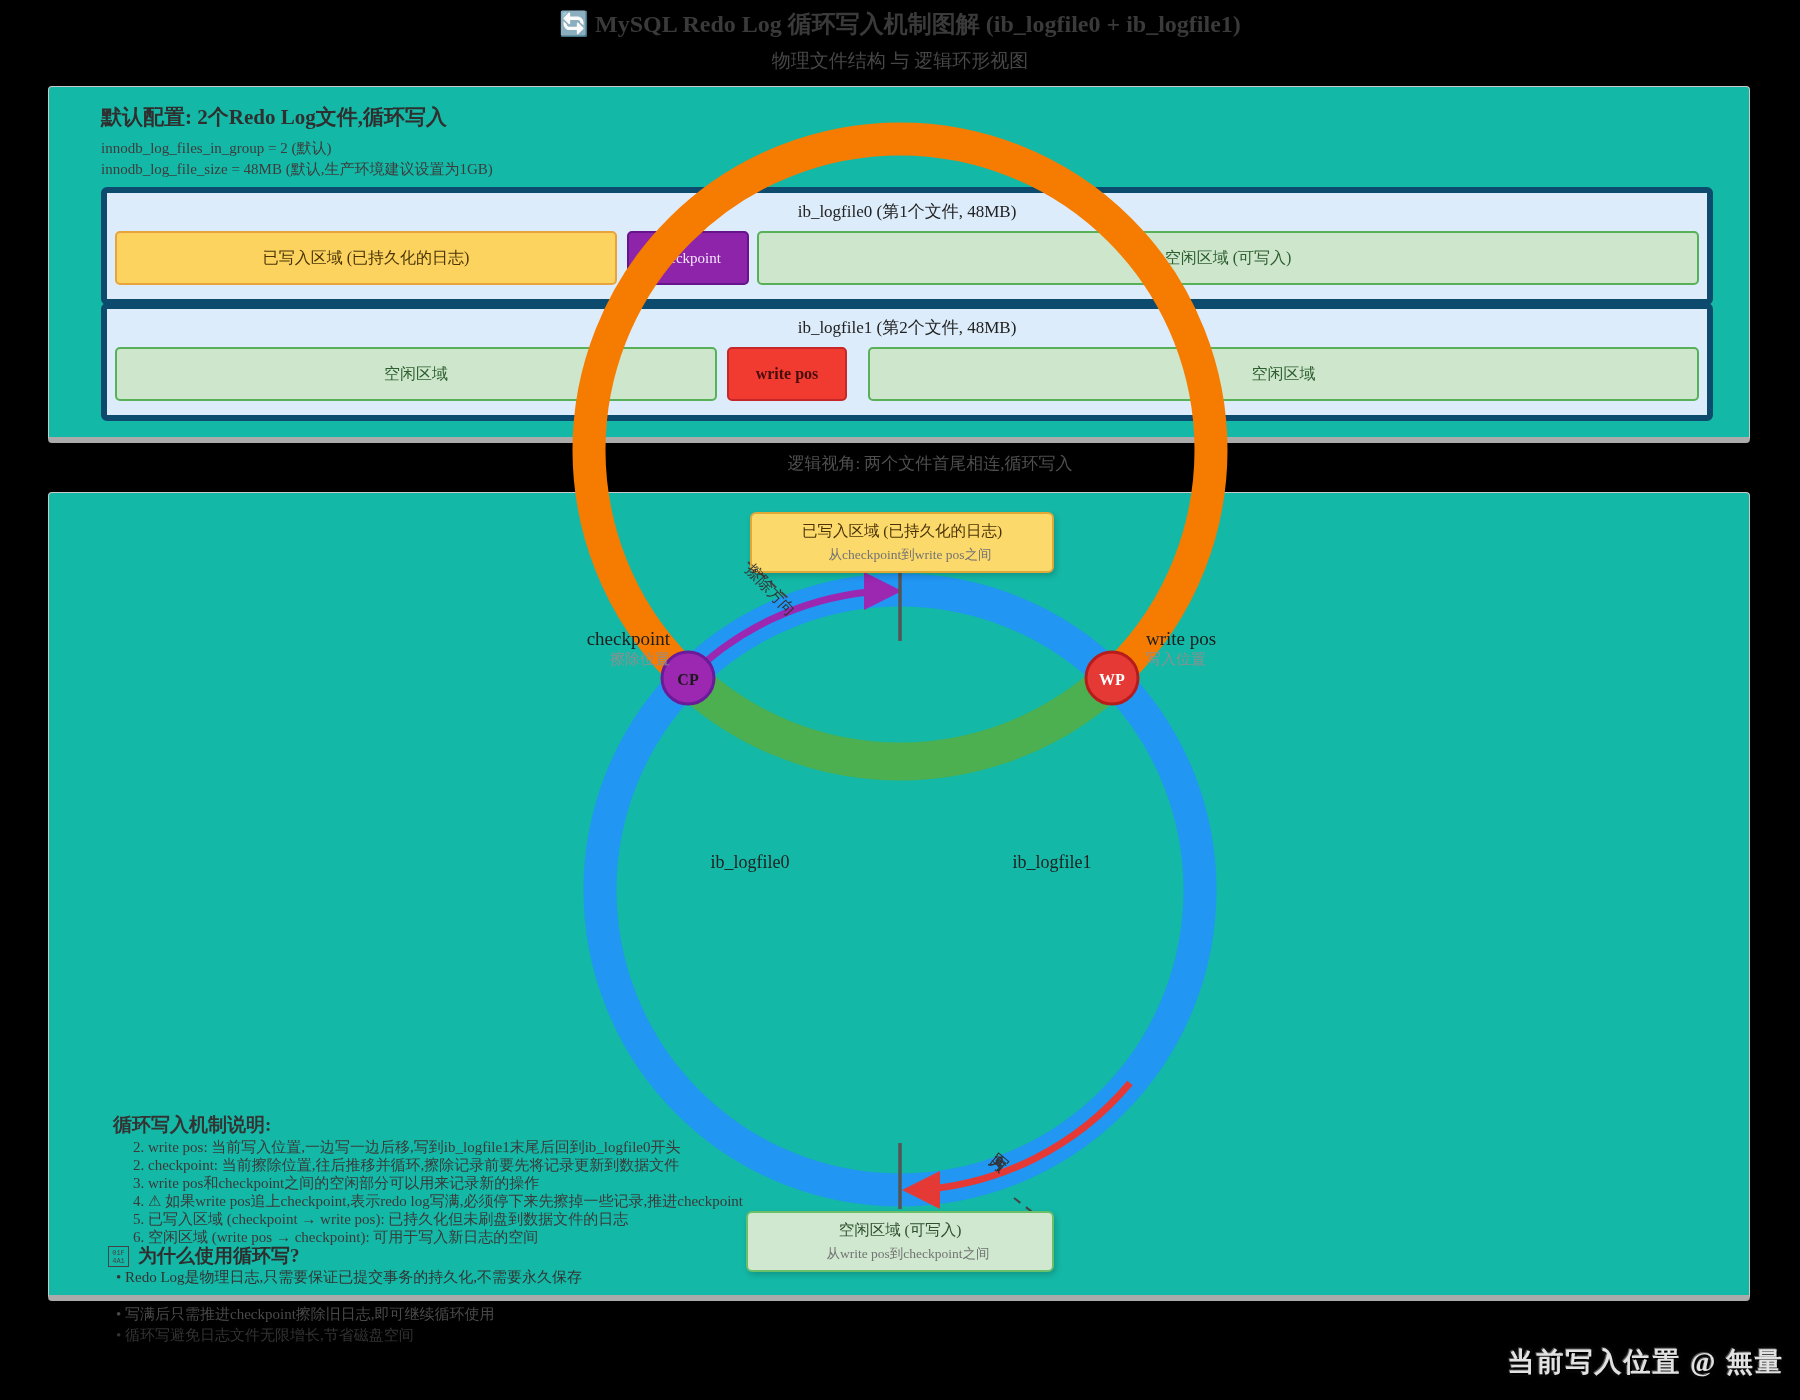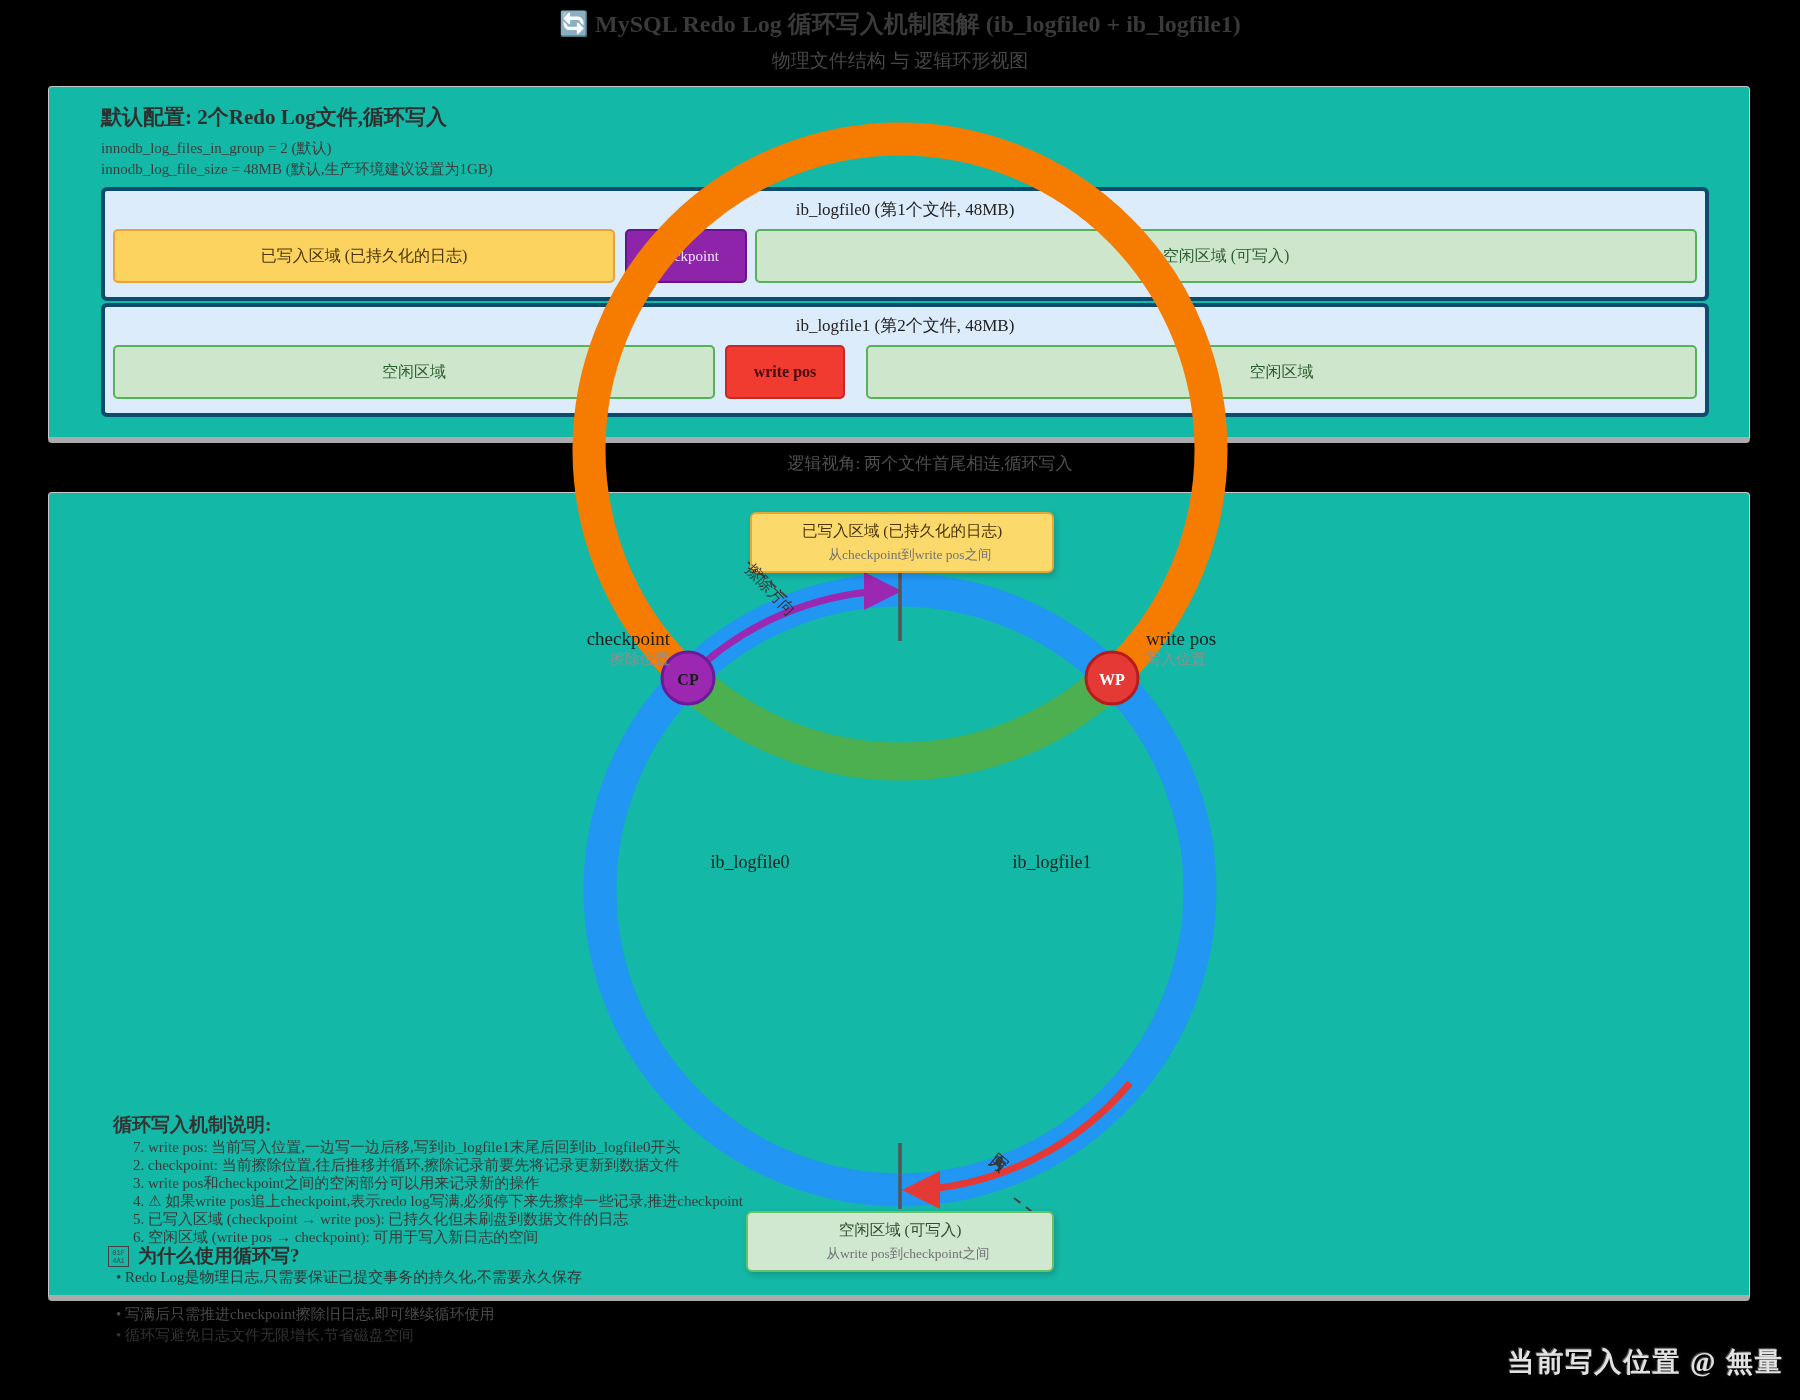--- a/index.html
+++ b/index.html
@@ -15,21 +15,21 @@
   
   .card{position:absolute;background:#14b8a6;border:1px solid #c9c9c9;
         border-bottom:6px solid #ababab;border-radius:4px;z-index:1;}
   .card-top{left:48px;top:86px;width:1700px;height:350px;}
   .card-bottom{left:48px;top:492px;width:1700px;height:802px;}
   
   .panel-heading{position:absolute;left:52px;top:16px;font-size:21px;font-weight:600;color:#2f2f2f;margin:0;}
   .cfg{position:absolute;left:52px;font-size:15px;color:#3d3d3d;}
   .cfg1{top:52px;} .cfg2{top:73px;}
   .filebox{position:absolute;left:52px;width:1600px;height:106px;background:#dcecfb;
-           border:4px solid #0c4a6e;border-radius:6px;}
+           border:6px solid #0c4a6e;border-radius:6px;}
   .filebox0{top:100px;} .filebox1{top:216px;}
   .filebox-title{position:absolute;top:7px;left:0;width:100%;text-align:center;font-size:17px;color:#222;}
   .segrow{position:absolute;left:8px;top:38px;height:54px;width:1584px;}
   .seg{position:absolute;top:0;height:50px;border-radius:5px;display:flex;align-items:center;
        justify-content:center;font-size:16px;}
   .seg-written{background:#FBD35E;border:2px solid #E8A33D;color:#4a3407;}
   .seg-cp{background:#8E24AA;border:2px solid #65148C;color:#F3E6F9;font-size:15px;}
   .seg-free{background:#CDE6CC;border:2px solid #58B158;color:#2c5e2e;}
   .seg-wp{background:#F23B30;border:2px solid #C62828;color:#470C0C;font-weight:bold;}
   
@@ -149,21 +149,21 @@
     <div class="lbl-sub">写入位置</div>
   </div>
 
   <div class="erase-label">擦除方向</div>
   <div class="write-label">写入方向</div>
 
   <div class="file-label file0-label">ib_logfile0</div>
   <div class="file-label file1-label">ib_logfile1</div>
 
   <div class="notes-heading">循环写入机制说明:</div>
-  <div class="note-item" style="top:1138px">7. write pos: 当前写入位置,一边写一边后移,写到ib_logfile1末尾后回到ib_logfile0开头</div>
+  <div class="note-item" style="top:1138px">2. write pos: 当前写入位置,一边写一边后移,写到ib_logfile1末尾后回到ib_logfile0开头</div>
   <div class="note-item" style="top:1156px">2. checkpoint: 当前擦除位置,往后推移并循环,擦除记录前要先将记录更新到数据文件</div>
   <div class="note-item" style="top:1174px">3. write pos和checkpoint之间的空闲部分可以用来记录新的操作</div>
   <div class="note-item" style="top:1192px">4. ⚠ 如果write pos追上checkpoint,表示redo log写满,必须停下来先擦掉一些记录,推进checkpoint</div>
   <div class="note-item" style="top:1210px">5. 已写入区域 (checkpoint → write pos): 已持久化但未刷盘到数据文件的日志</div>
   <div class="note-item" style="top:1228px">6. 空闲区域 (write pos → checkpoint): 可用于写入新日志的空间</div>
 
   <div class="why-row">
     <span class="tofu">
       <span>01F</span><br>
       <span>4A1</span>

